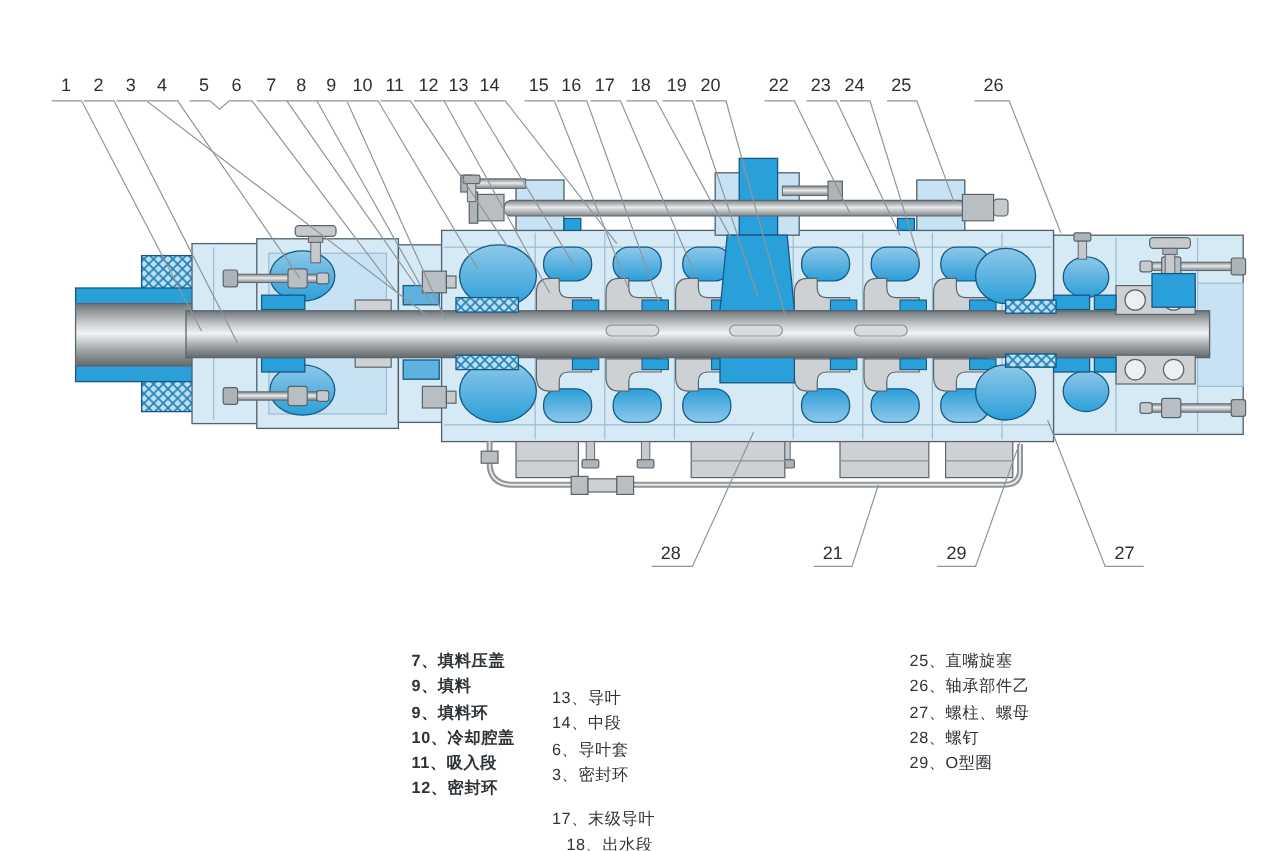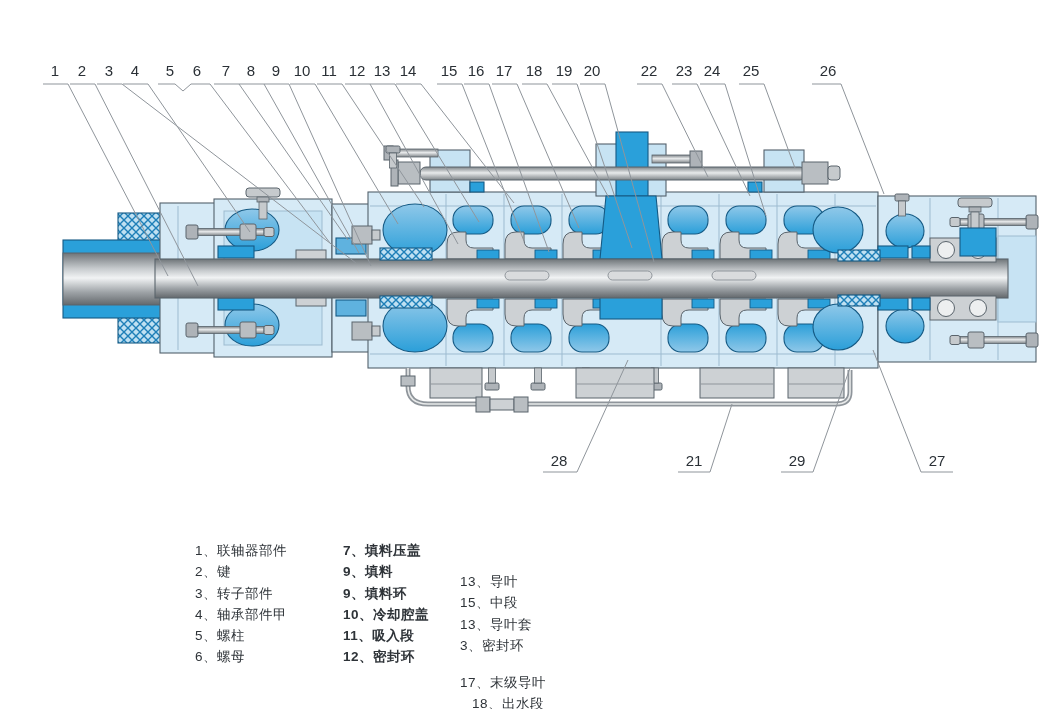--- a/index.html
+++ b/index.html
@@ -285,39 +285,38 @@
         <text x="694" y="466" text-anchor="middle" class="callout-num">21</text>
         <polyline points="678,472 710,472 732,404" class="leader"></polyline>
         <text x="797" y="466" text-anchor="middle" class="callout-num">29</text>
         <polyline points="781,472 813,472 850,368" class="leader"></polyline>
         <text x="937" y="466" text-anchor="middle" class="callout-num">27</text>
         <polyline points="873,350 921,472 953,472" class="leader"></polyline>
       </g>
 </svg>
 
 <div id="legend">
-      <div class="legend-col" style="left: 195px; top: 540px;">
-        <div class="legend-item" style="line-height: 21.3px;">1、联轴器部件</div>
-        <div class="legend-item" style="line-height: 21.3px;">2、键</div>
-        <div class="legend-item" style="line-height: 21.3px;">3、转子部件</div>
-        <div class="legend-item" style="line-height: 21.3px;">4、轴承部件甲</div>
-        <div class="legend-item" style="line-height: 21.3px;">5、螺柱</div>
-        <div class="legend-item" style="line-height: 21.3px;">6、螺母</div>
-      </div>
       <div class="legend-col" style="left: 343px; top: 540px; font-weight: bold;">
         <div class="legend-item" style="line-height: 21.3px;">7、填料压盖</div>
         <div class="legend-item" style="line-height: 21.3px;">9、填料</div>
         <div class="legend-item" style="line-height: 21.3px;">9、填料环</div>
         <div class="legend-item" style="line-height: 21.3px;">10、冷却腔盖</div>
         <div class="legend-item" style="line-height: 21.3px;">11、吸入段</div>
         <div class="legend-item" style="line-height: 21.3px;">12、密封环</div>
       </div>
       <div class="legend-col" style="left: 460px; top: 571px;">
         <div class="legend-item" style="line-height: 21.3px;">13、导叶</div>
-        <div class="legend-item" style="line-height: 21.3px;">15、中段</div>
-        <div class="legend-item" style="line-height: 21.3px;">13、导叶套</div>
+        <div class="legend-item" style="line-height: 21.3px;">14、中段</div>
+        <div class="legend-item" style="line-height: 21.3px;">6、导叶套</div>
         <div class="legend-item" style="line-height: 21.3px;">3、密封环</div>
         <div class="legend-item" style="line-height: 21.3px; margin-top: 16px;">17、末级导叶</div>
         <div class="legend-item" style="line-height: 21.3px; margin-left: 12px;">18、出水段</div>
       </div>
+      <div class="legend-col" style="left: 758px; top: 540px;">
+        <div class="legend-item" style="line-height: 21.3px;">25、直嘴旋塞</div>
+        <div class="legend-item" style="line-height: 21.3px;">26、轴承部件乙</div>
+        <div class="legend-item" style="line-height: 21.3px;">27、螺柱、螺母</div>
+        <div class="legend-item" style="line-height: 21.3px;">28、螺钉</div>
+        <div class="legend-item" style="line-height: 21.3px;">29、O型圈</div>
+      </div>
     </div>
 
 </div>
 
 </body></html>

